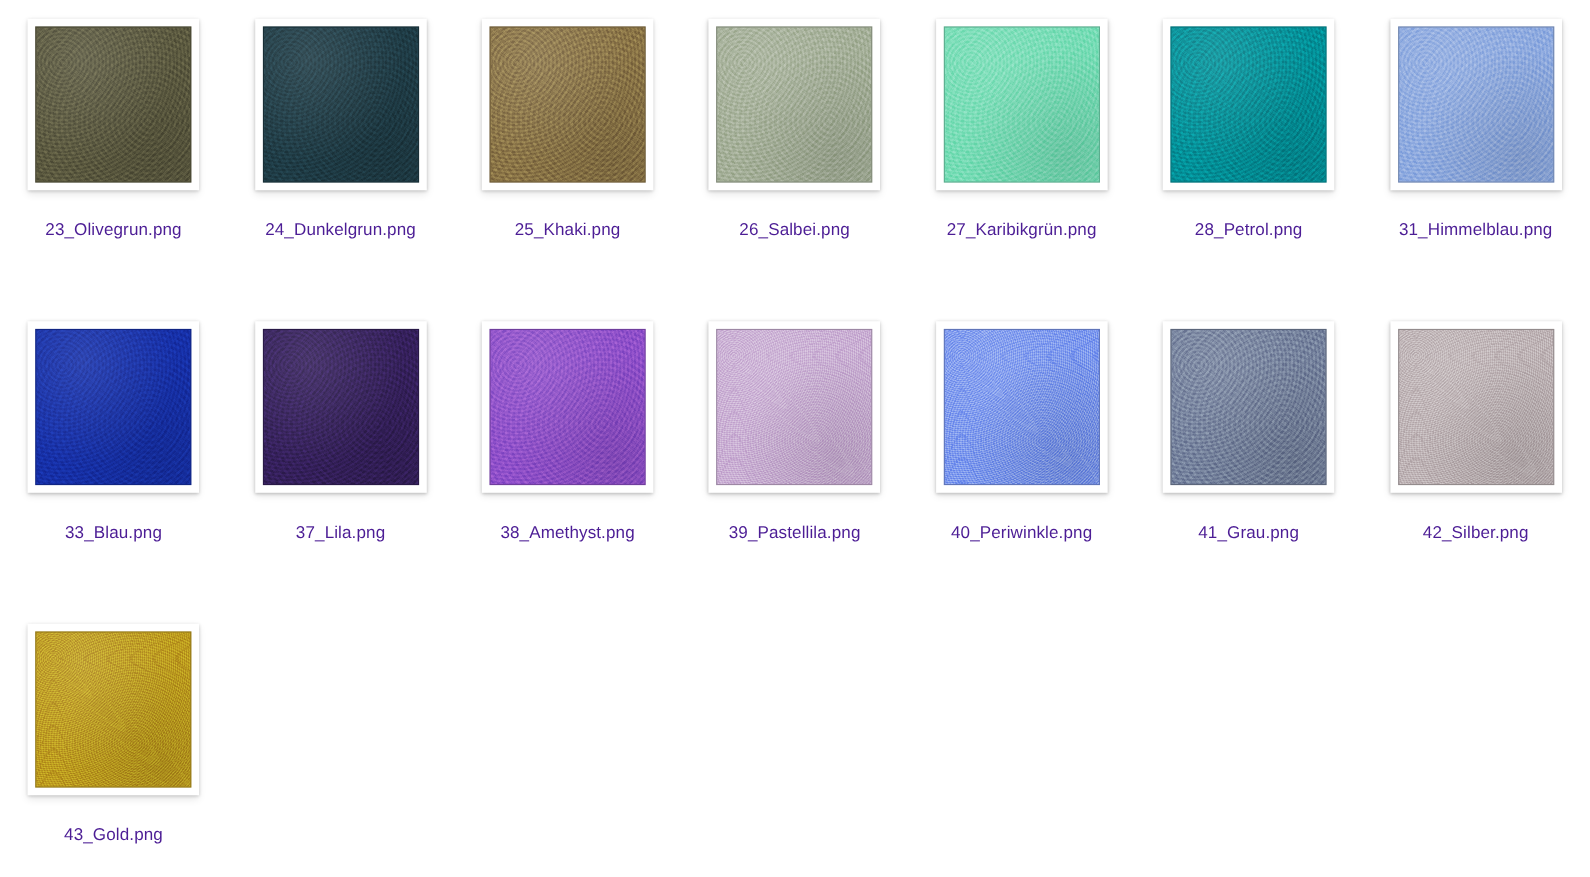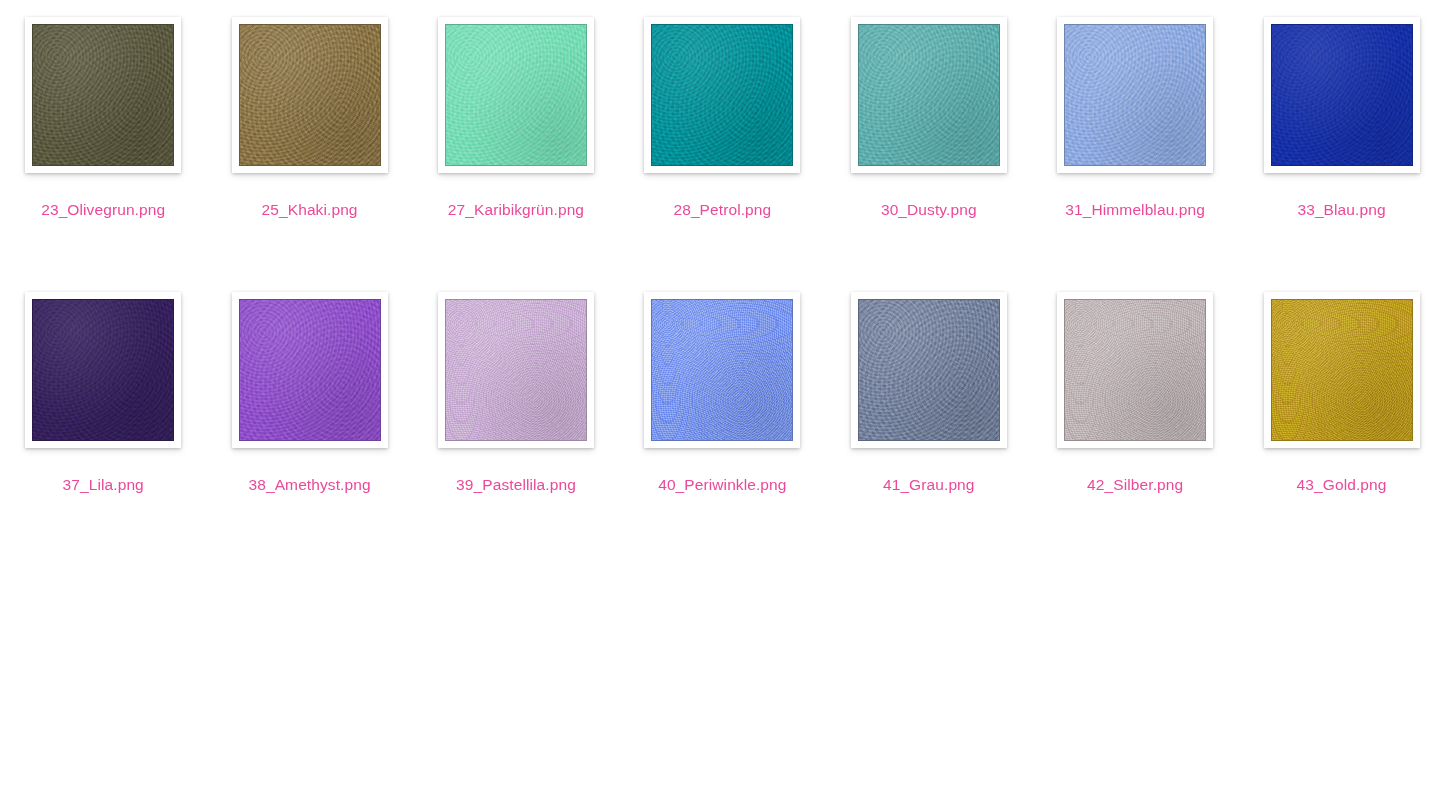--- a/index.html
+++ b/index.html
@@ -82,59 +82,65 @@
     background-image:
       repeating-radial-gradient(circle at 11% 17%, rgba(255,255,255,0.16) 0 0.8px, rgba(0,0,0,0.09) 0.8px 1.9px),
       repeating-radial-gradient(circle at 64% 72%, rgba(255,255,255,0.13) 0 1.1px, rgba(0,0,0,0.08) 1.1px 2.4px),
       repeating-linear-gradient(28deg, rgba(255,255,255,0.07) 0 1px, rgba(0,0,0,0.06) 1px 3px);
   }
 
   .file-label {
     margin-top: 28px;
     font-size: 15.5px;
     line-height: 18px;
-    color: #ec4899;
+    color: #4c1d95;
     text-align: center;
     white-space: nowrap;
     letter-spacing: 0.1px;
   }
 </style>
 </head>
 <body style="background: rgb(255, 255, 255);">
 
 <div id="file-grid">
     <div class="grid-cell">
       <div class="thumb-card">
         <div class="swatch grain-leather" style="background-color: rgb(92, 90, 64);"></div>
       </div>
       <div class="file-label">23_Olivegrun.png</div>
     </div>
     <div class="grid-cell">
       <div class="thumb-card">
+        <div class="swatch grain-leather" style="background-color: rgb(31, 60, 70);"></div>
+      </div>
+      <div class="file-label">24_Dunkelgrun.png</div>
+    </div>
+    <div class="grid-cell">
+      <div class="thumb-card">
         <div class="swatch grain-leather" style="background-color: rgb(139, 117, 71);"></div>
       </div>
       <div class="file-label">25_Khaki.png</div>
+    </div>
+    <div class="grid-cell">
+      <div class="thumb-card">
+        <div class="swatch grain-leather" style="background-color: rgb(165, 176, 153);"></div>
+      </div>
+      <div class="file-label">26_Salbei.png</div>
     </div>
     <div class="grid-cell">
       <div class="thumb-card">
         <div class="swatch grain-leather" style="background-color: rgb(119, 221, 182);"></div>
       </div>
       <div class="file-label">27_Karibikgrün.png</div>
     </div>
     <div class="grid-cell">
       <div class="thumb-card">
         <div class="swatch grain-leather" style="background-color: rgb(3, 145, 153);"></div>
       </div>
       <div class="file-label">28_Petrol.png</div>
-    </div>
-    <div class="grid-cell">
-      <div class="thumb-card">
-        <div class="swatch grain-leather" style="background-color: rgb(95, 175, 174);"></div>
-      </div>
-      <div class="file-label">30_Dusty.png</div>
     </div>
     <div class="grid-cell">
       <div class="thumb-card">
         <div class="swatch grain-leather" style="background-color: rgb(143, 171, 224);"></div>
       </div>
       <div class="file-label">31_Himmelblau.png</div>
     </div>
     <div class="grid-cell">
       <div class="thumb-card">
         <div class="swatch grain-leather" style="background-color: rgb(22, 48, 168);"></div>

